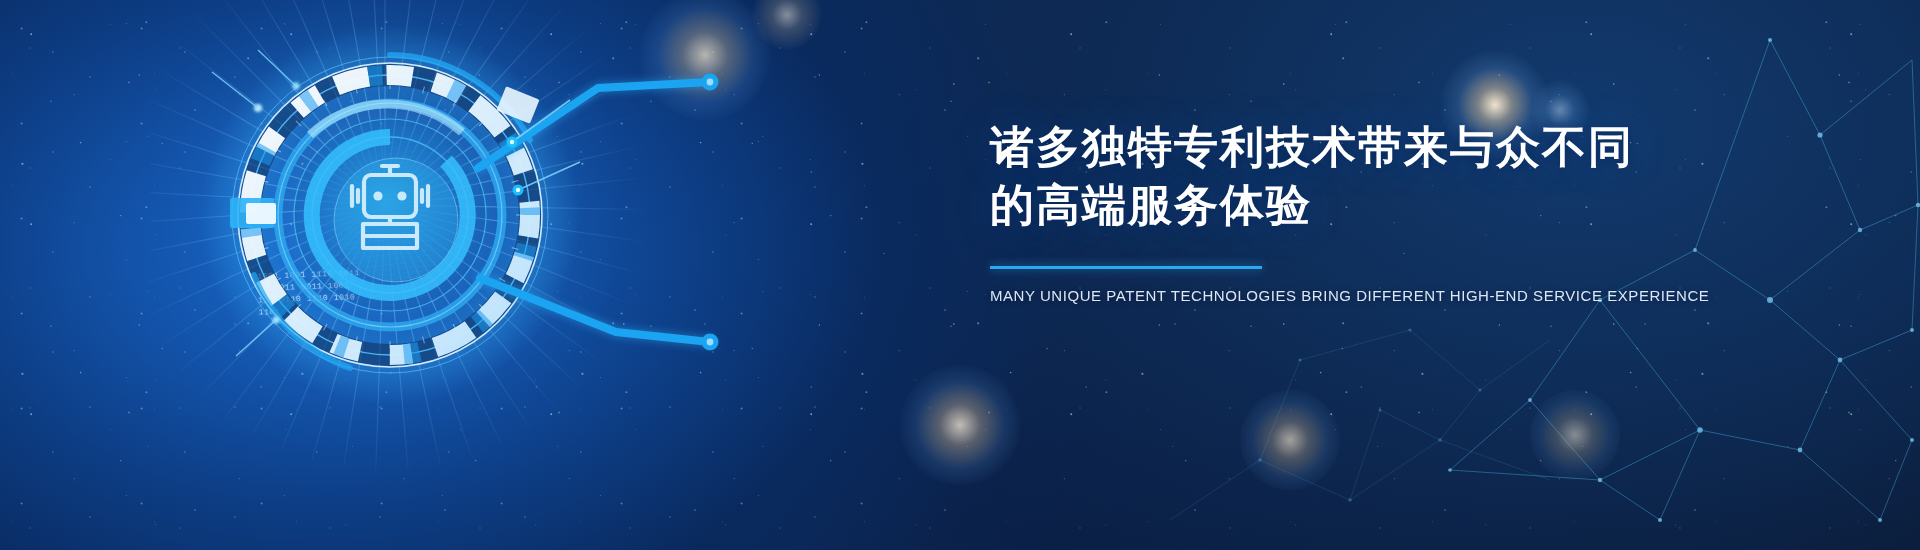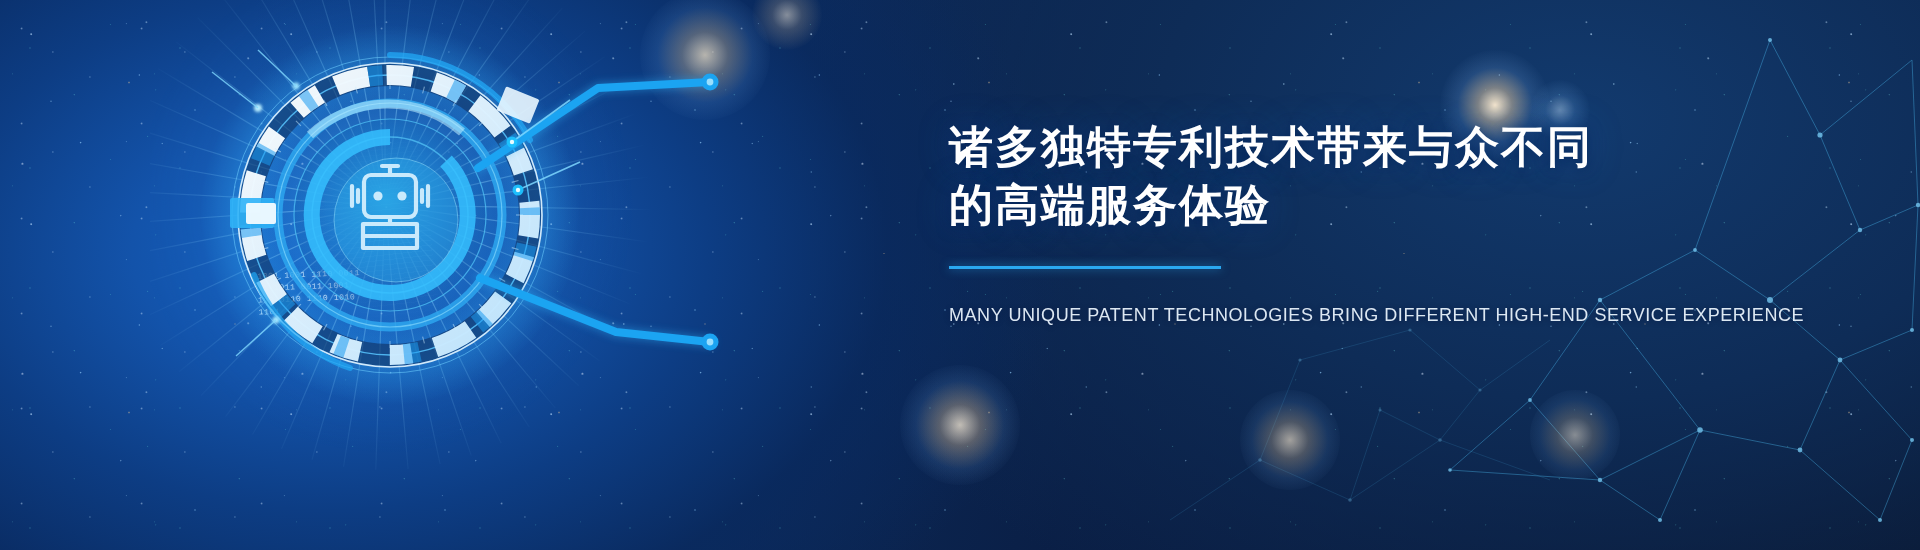--- a/index.html
+++ b/index.html
@@ -78,41 +78,41 @@
   .mesh2{position:absolute;left:1150px;top:300px;width:420px;height:250px;pointer-events:none;opacity:.5;}
 
   
   .hud{position:absolute;left:200px;top:20px;width:400px;height:400px;}
   .rays{position:absolute;left:150px;top:-40px;width:520px;height:560px;pointer-events:none;opacity:.85;}
 
   
   .connectors{position:absolute;left:420px;top:40px;width:360px;height:340px;pointer-events:none;}
 
   
-  .textblock{position:absolute;left:949px;top:118px;width:820px;}
+  .textblock{position:absolute;left:990px;top:118px;width:820px;}
   .headline{
     color:#ffffff;
     font-size:44px;
     font-weight:700;
     line-height:1.32;
     letter-spacing:2px;
     text-shadow:0 2px 14px rgba(0,30,80,.75), 0 0 34px rgba(40,130,230,.35);
     white-space:pre-line;
     margin:0;
   }
   .divider{
     margin-top:32px;
     width:272px;height:3px;
     background:#2aa8f0;
     box-shadow:0 0 10px rgba(42,168,240,.65);
   }
   .subtitle{
-    margin-top:36px;
+    margin-top:18px;
     color:#e8f2fb;
-    font-size:18px;
+    font-size:15px;
     letter-spacing:.55px;
     font-weight:400;
     opacity:.95;
     text-shadow:0 1px 6px rgba(0,20,60,.6);
     white-space:nowrap;
   }
 
   
   .binary{
     position:absolute;

